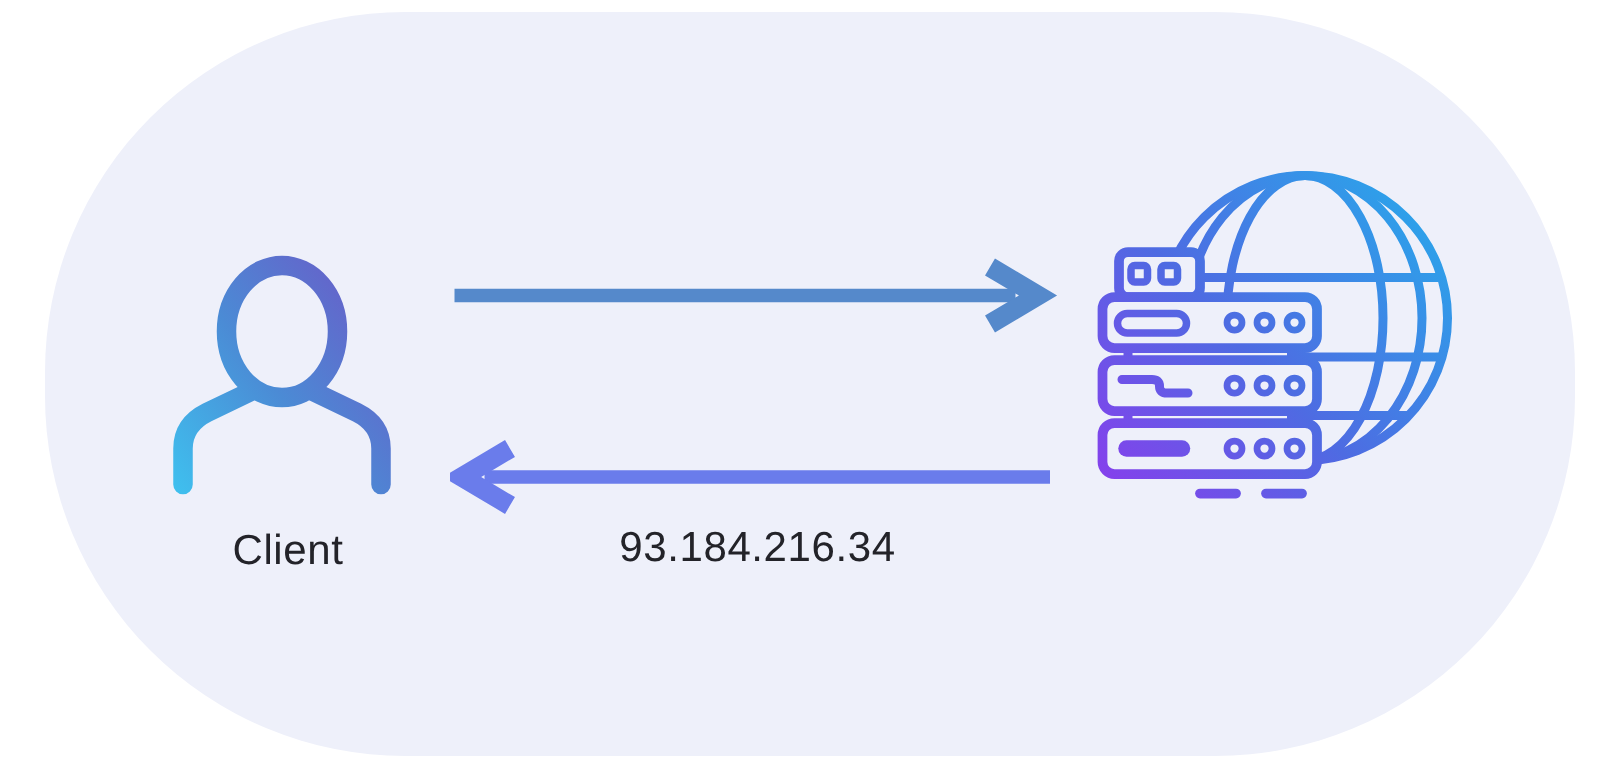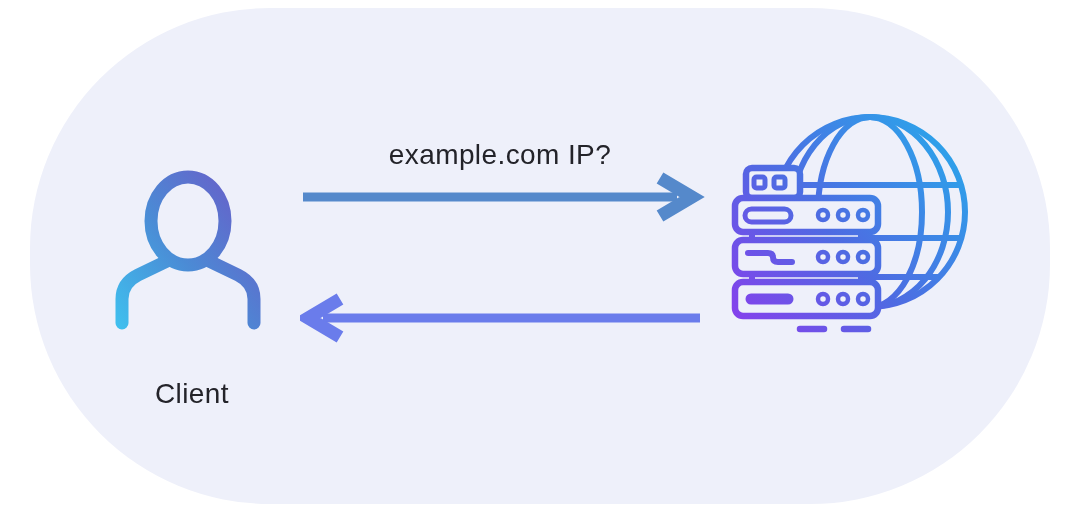--- a/index.html
+++ b/index.html
@@ -91,22 +91,22 @@
 
       <line x1="80" y1="221" x2="104" y2="221" stroke="url(#gDns)" stroke-width="6.5" stroke-linecap="round"></line>
       <line x1="124" y1="221" x2="148" y2="221" stroke="url(#gDns)" stroke-width="6.5" stroke-linecap="round"></line>
     </g>
   </svg>
 
   <svg class="abs" style="left:295px;top:170px;" width="410" height="55" viewBox="0 0 410 55" aria-hidden="true">
     <line x1="8" y1="27" x2="382" y2="27" stroke="var(--arrow-request)" stroke-width="9"></line>
     <polyline points="365,8 397,27 365,46" fill="none" stroke="var(--arrow-request)" stroke-width="13" stroke-linejoin="miter" stroke-linecap="butt"></polyline>
   </svg>
-  <div class="label" style="left:295px;top:138px;width:410px;">example.com IP?</div>
 
   <svg class="abs" style="left:300px;top:292px;" width="410" height="55" viewBox="0 0 410 55" aria-hidden="true">
     <line x1="23" y1="26" x2="400" y2="26" stroke="var(--arrow-response)" stroke-width="9"></line>
     <polyline points="40,7 8,26 40,45" fill="none" stroke="var(--arrow-response)" stroke-width="13" stroke-linejoin="miter" stroke-linecap="butt"></polyline>
   </svg>
+  <div class="label" style="left:300px;top:348px;width:410px;">93.184.216.34</div>
 
-  <div class="label" style="left:92px;top:350px;width:200px;margin-top:27px;">Client</div>
+  <div class="label" style="left:92px;top:350px;width:200px;">Client</div>
 
 </div>
 
 </body></html>

